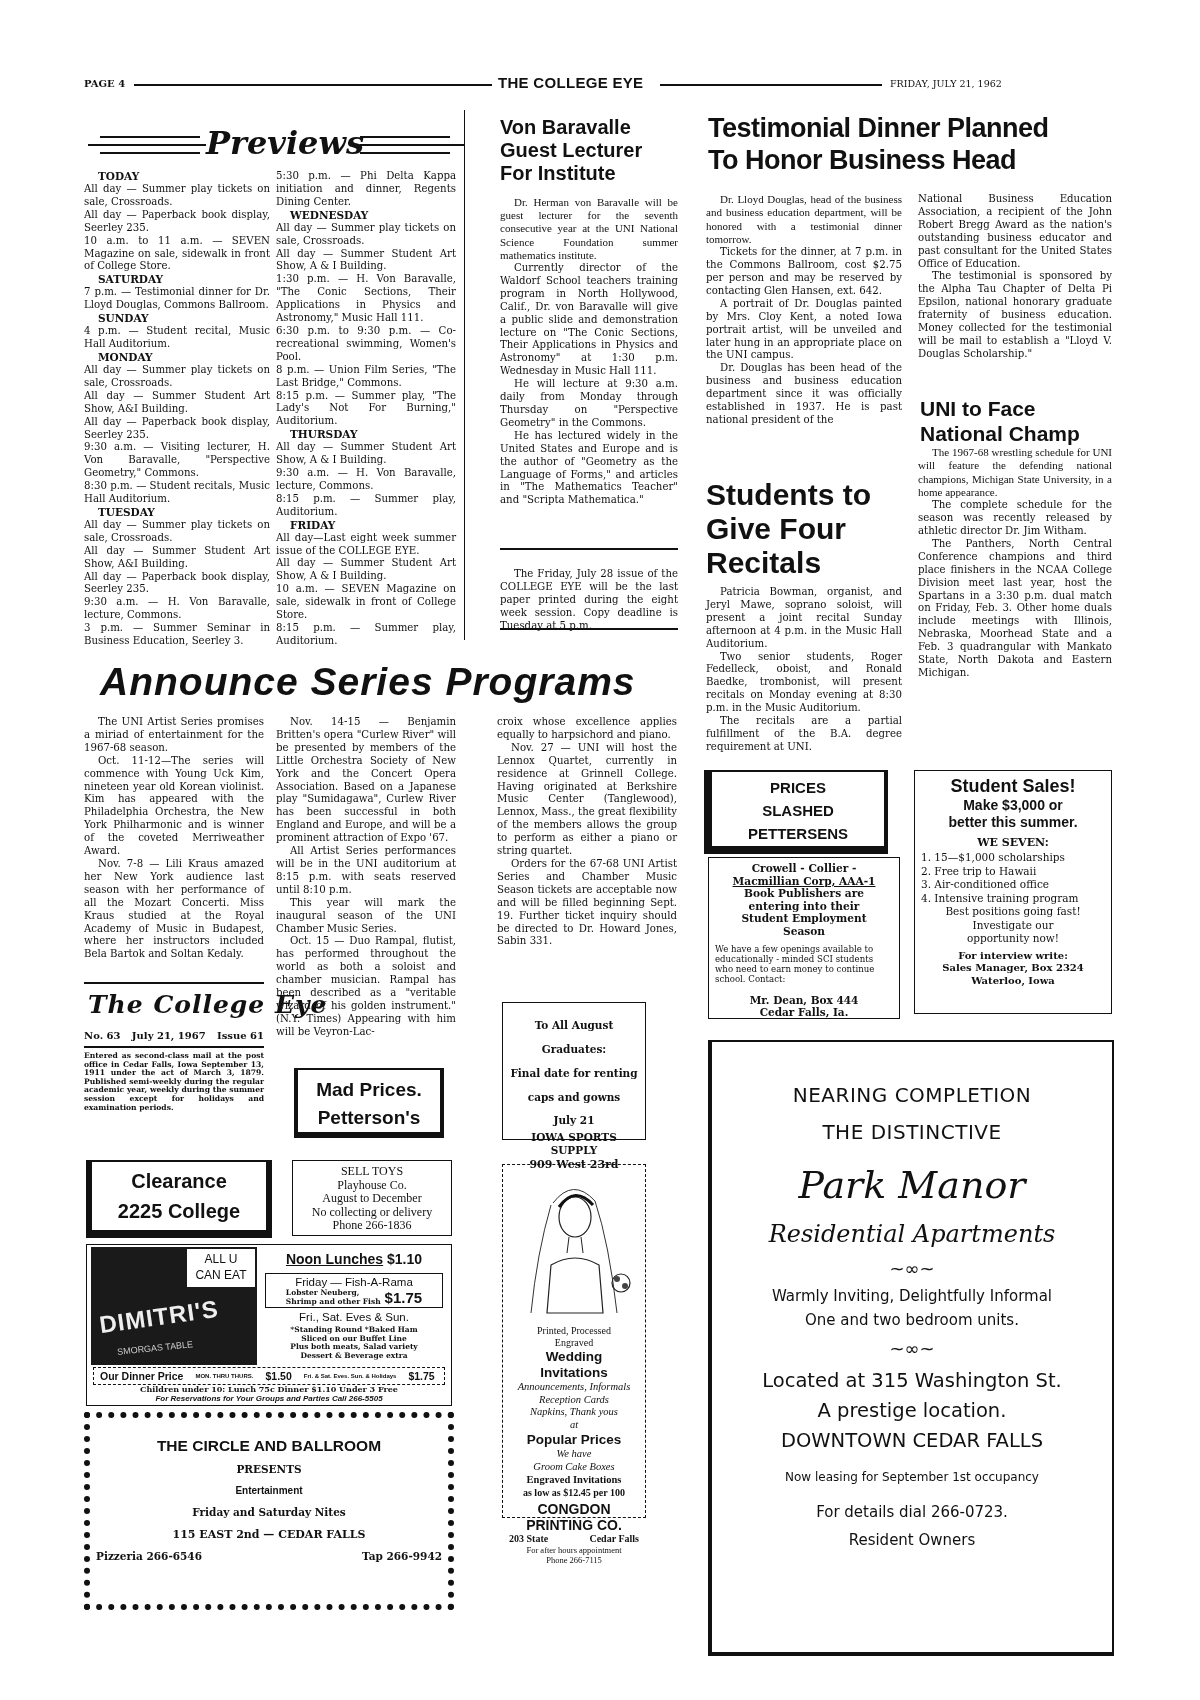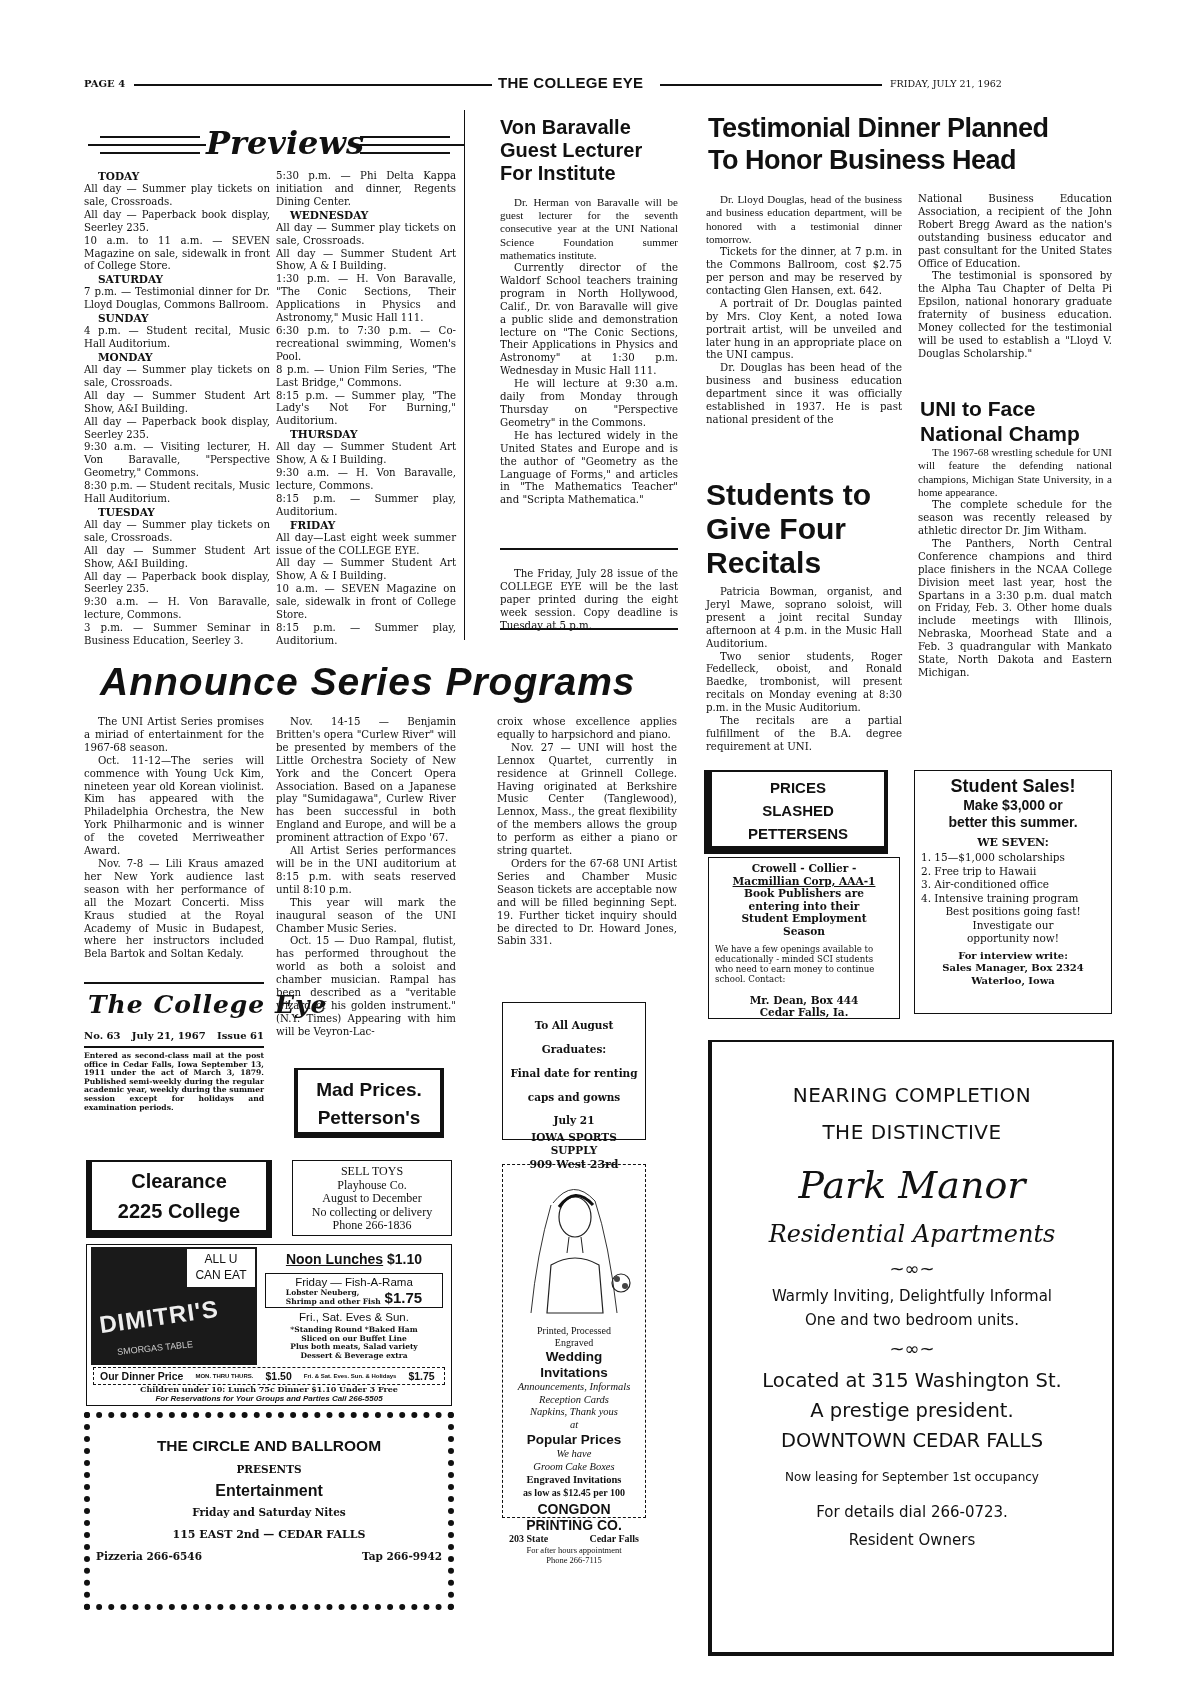--- a/index.html
+++ b/index.html
@@ -61,21 +61,21 @@
       <div class="ev">All day — Paperback book display, Seerley 235.</div>
       <div class="ev">9:30 a.m. — H. Von Baravalle, lecture, Commons.</div>
       <div class="ev">3 p.m. — Summer Seminar in Business Education, Seerley 3.</div>
     </div>
   <div class="abs" id="prev-col2" style="left:276px;top:170px;width:180px;">
       <div class="ev">5:30 p.m. — Phi Delta Kappa initiation and dinner, Regents Dining Center.</div>
       <div class="day">WEDNESDAY</div>
       <div class="ev">All day — Summer play tickets on sale, Crossroads.</div>
       <div class="ev">All day — Summer Student Art Show, A &amp; I Building.</div>
       <div class="ev">1:30 p.m. — H. Von Baravalle, "The Conic Sections, Their Applications in Physics and Astronomy," Music Hall 111.</div>
-      <div class="ev">6:30 p.m. to 7:30 p.m. — Co-recreational swimming, Women's Pool.</div>
+      <div class="ev">6:30 p.m. to 9:30 p.m. — Co-recreational swimming, Women's Pool.</div>
       <div class="ev">8 p.m. — Union Film Series, "The Last Bridge," Commons.</div>
       <div class="ev">8:15 p.m. — Summer play, "The Lady's Not For Burning," Auditorium.</div>
       <div class="day">THURSDAY</div>
       <div class="ev">All day — Summer Student Art Show, A &amp; I Building.</div>
       <div class="ev">9:30 a.m. — H. Von Baravalle, lecture, Commons.</div>
       <div class="ev">8:15 p.m. — Summer play, Auditorium.</div>
       <div class="day">FRIDAY</div>
       <div class="ev">All day—Last eight week summer issue of the COLLEGE EYE.</div>
       <div class="ev">All day — Summer Student Art Show, A &amp; I Building.</div>
       <div class="ev">10 a.m. — SEVEN Magazine on sale, sidewalk in front of College Store.</div>
@@ -107,21 +107,21 @@
     <div>To Honor Business Head</div>
   </div>
   <div class="abs" style="left:706px;top:193px;width:196px;">
     <p class="ind lib" style="font-size:11px;line-height:13.3px;">Dr. Lloyd Douglas, head of the business and business education department, will be honored with a testimonial dinner tomorrow.</p>
     <p class="ind">Tickets for the dinner, at 7 p.m. in the Commons Ballroom, cost $2.75 per person and may be reserved by contacting Glen Hansen, ext. 642.</p>
     <p class="ind">A portrait of Dr. Douglas painted by Mrs. Cloy Kent, a noted Iowa portrait artist, will be unveiled and later hung in an appropriate place on the UNI campus.</p>
     <p class="ind">Dr. Douglas has been head of the business and business education department since it was officially established in 1937. He is past national president of the</p>
   </div>
   <div class="abs" style="left:918px;top:193px;width:194px;">
     <p>National Business Education Association, a recipient of the John Robert Bregg Award as the nation's outstanding business educator and past consultant for the United States Office of Education.</p>
-    <p class="ind">The testimonial is sponsored by the Alpha Tau Chapter of Delta Pi Epsilon, national honorary graduate fraternity of business education. Money collected for the testimonial will be used to establish a "Lloyd V. Douglas Scholarship."</p>
+    <p class="ind">The testimonial is sponsored by the Alpha Tau Chapter of Delta Pi Epsilon, national honorary graduate fraternity of business education. Money collected for the testimonial will be mail to establish a "Lloyd V. Douglas Scholarship."</p>
   </div>
 </div>
 
 <div>
   <div class="abs libsans" style="left:706px;top:478px;font-size:30px;line-height:34px;font-weight:bold;">
     <div>Students to</div>
     <div>Give Four</div>
     <div>Recitals</div>
   </div>
   <div class="abs" style="left:706px;top:586px;width:196px;">
@@ -234,21 +234,21 @@
 <div class="box sans center" style="left:708px;top:1040px;width:406px;height:616px;border-width:2px 2px 4px 4px;padding-top:40px;">
   <div style="font-size:20px;line-height:26px;letter-spacing:0.5px;">NEARING COMPLETION</div>
   <div style="font-size:20px;line-height:48px;letter-spacing:0.5px;">THE DISTINCTIVE</div>
   <div class="serif" style="font-size:38px;line-height:58px;font-style:italic;">Park Manor</div>
   <div class="serif" style="font-size:24px;line-height:40px;font-style:italic;">Residential Apartments</div>
   <div style="font-size:18px;line-height:30px;">~∞~</div>
   <div style="font-size:15px;line-height:24px;">Warmly Inviting, Delightfully Informal</div>
   <div style="font-size:15px;line-height:24px;">One and two bedroom units.</div>
   <div style="font-size:18px;line-height:34px;">~∞~</div>
   <div style="font-size:19.5px;line-height:30px;">Located at 315 Washington St.</div>
-  <div style="font-size:19.5px;line-height:30px;">A prestige president.</div>
+  <div style="font-size:19.5px;line-height:30px;">A prestige location.</div>
   <div style="font-size:19.5px;line-height:30px;">DOWNTOWN CEDAR FALLS</div>
   <div style="font-size:12px;line-height:42px;">Now leasing for September 1st occupancy</div>
   <div style="font-size:15px;line-height:28px;">For details dial 266-0723.</div>
   <div style="font-size:15px;line-height:28px;">Resident Owners</div>
 </div>
 
 <div class="box libsans bold center" style="left:86px;top:1160px;width:186px;height:78px;border-width:2px 6px 8px 6px;font-size:20px;line-height:30px;padding-top:4px;">
   <div>Clearance</div>
   <div>2225 College</div>
 </div>
@@ -297,21 +297,21 @@
     <span style="font-size:6px;line-height:7px;">Fri. &amp; Sat. Eves. Sun. &amp; Holidays</span>
     <span>$1.75</span>
   </div>
   <div class="abs serif bold center" style="left:6px;top:140px;width:352px;font-size:8px;line-height:9px;">Children under 10: Lunch 75c Dinner $1.10 Under 3 Free</div>
   <div class="abs libsans bold center" style="left:6px;top:149px;width:352px;font-size:8px;line-height:10px;font-style:italic;">For Reservations for Your Groups and Parties Call 266-5505</div>
 </div>
 
 <div class="abs star-border" style="left:84px;top:1412px;width:370px;height:198px;">
   <div class="libsans bold center" style="font-size:15.5px;line-height:20px;margin-top:18px;">THE CIRCLE AND BALLROOM</div>
   <div class="serif bold center" style="font-size:10.5px;line-height:26px;">PRESENTS</div>
-  <div class="libsans bold center" style="font-size:16px;line-height:18px;">Entertainment</div>
+  <div class="libsans bold center" style="font-size:10px;line-height:18px;">Entertainment</div>
   <div class="serif bold center" style="font-size:10.5px;line-height:24px;">Friday and Saturday Nites</div>
   <div class="serif bold center" style="font-size:11px;line-height:22px;">115 EAST 2nd — CEDAR FALLS</div>
   <div class="serif bold" style="font-size:10.5px;line-height:20px;display:flex;justify-content:space-between;padding:0 6px;">
     <span>Pizzeria 266-6546</span>
     <span>Tap 266-9942</span>
   </div>
 </div>
 
 <div class="abs" style="left:502px;top:1164px;width:144px;height:354px;border:1.5px dashed #111;">
   <div class="abs" style="left:10px;top:8px;width:124px;height:142px;">

